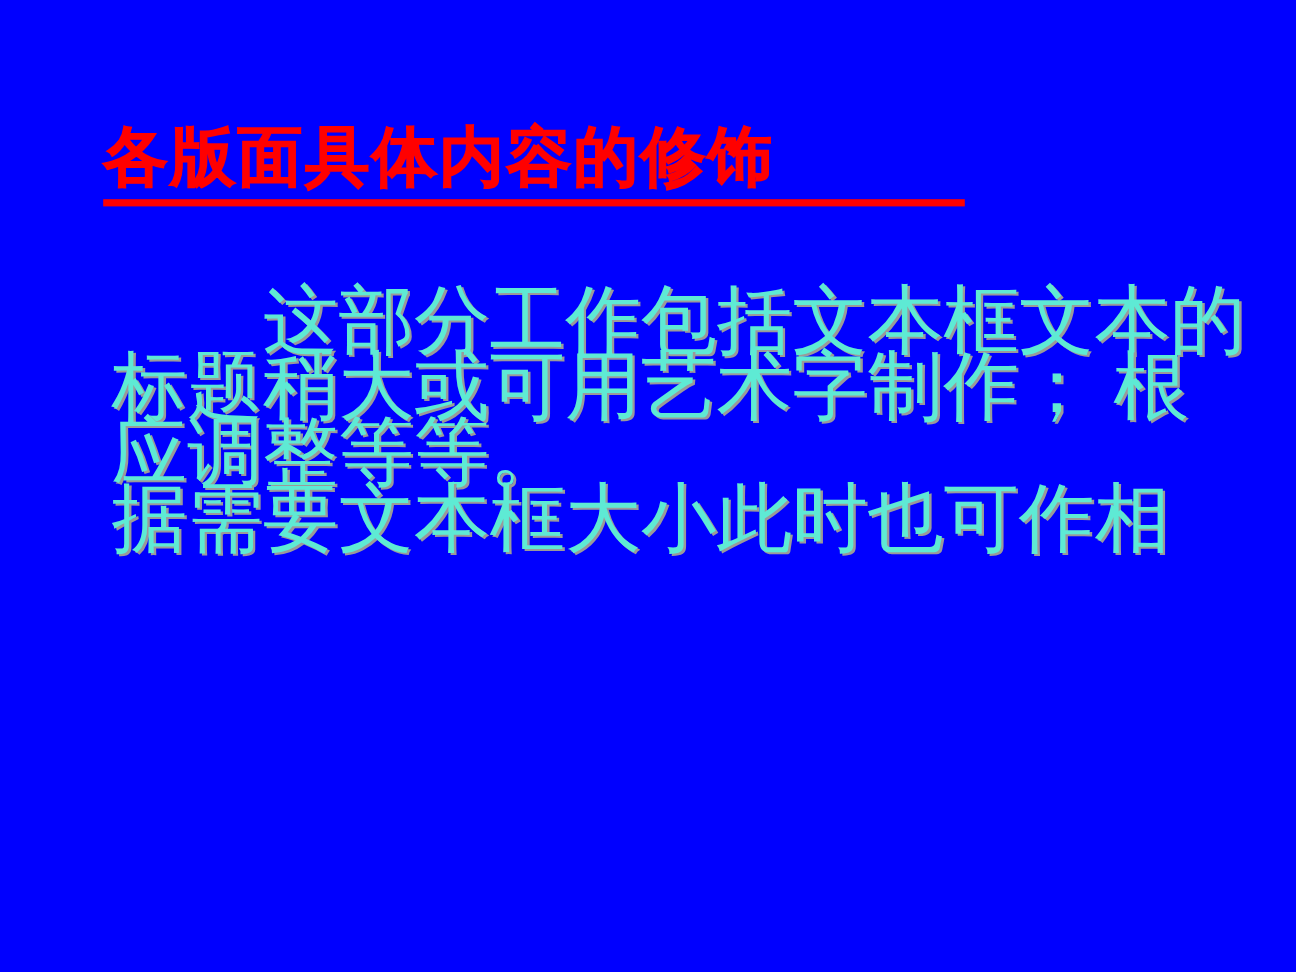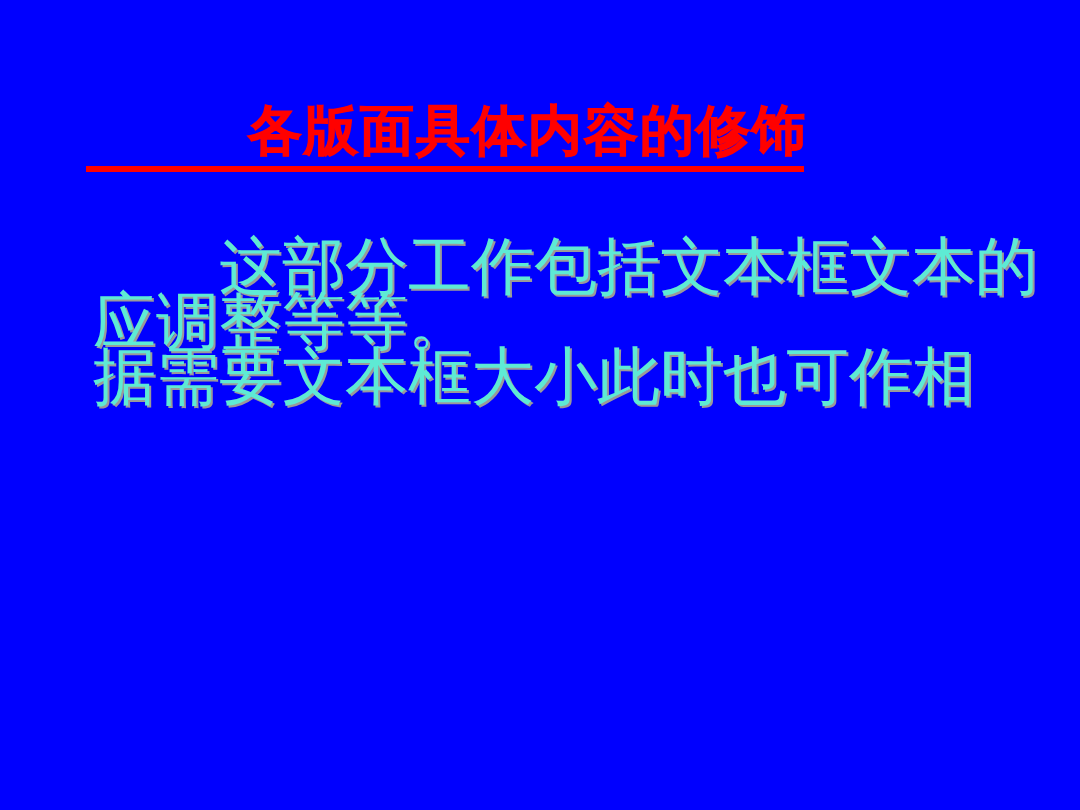--- a/index.html
+++ b/index.html
@@ -33,21 +33,21 @@
   #slide-title {
     margin: 0;
     padding: 0;
     font-family: "DejaVu Sans", "Liberation Sans", sans-serif;
     font-size: 54px;
     line-height: 62px;
     font-weight: bold;
     color: #FF0000;
     letter-spacing: 2px;
     white-space: nowrap;
-    text-align: right;
+    text-align: left;
     -webkit-text-stroke: 1px #FF0000;
   }
 
   #title-underline {
     margin-top: 4px;
     width: 718px;
     height: 6px;
     background: #FF0000;
   }
 
@@ -76,17 +76,18 @@
 
 <div id="slide">
 
   <div id="title-block">
     <h1 id="slide-title">各版面具体内容的修饰</h1>
     <div id="title-underline"></div>
   </div>
 
   <div id="body-block">
     <p class="body-line">　　这部分工作包括文本框文本的</p>
+    <p class="body-line">标题稍大或可用艺术字制作； 根</p>
     <p class="body-line">应调整等等。</p>
     <p class="body-line">据需要文本框大小此时也可作相</p>
   </div>
 
 </div>
 
 </body></html>

